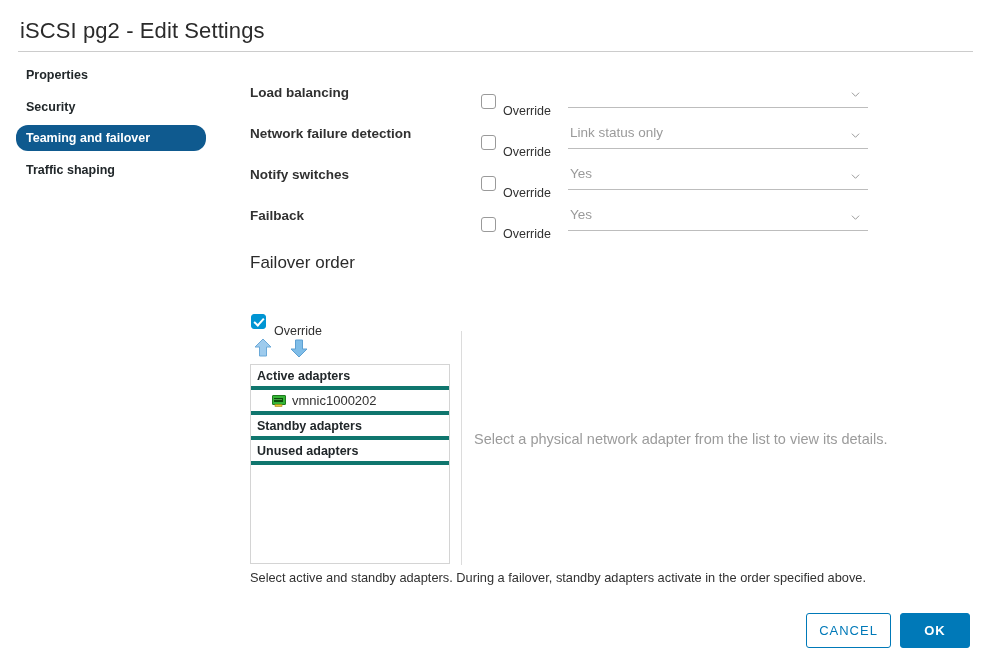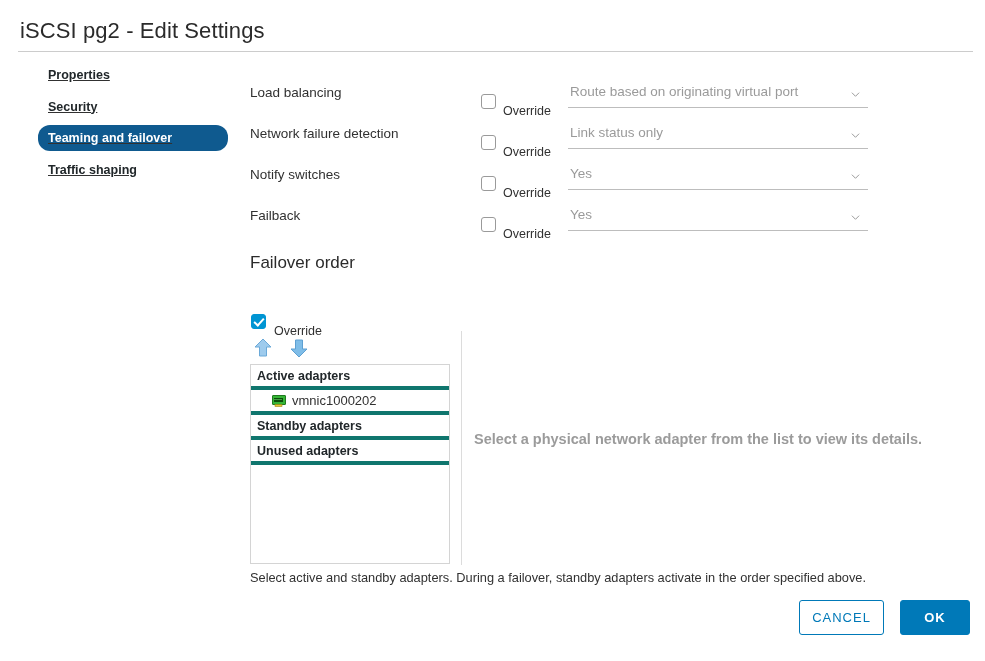--- a/index.html
+++ b/index.html
@@ -32,24 +32,23 @@
     left: 18px;
     top: 51px;
     width: 955px;
     height: 1px;
     background: #cccccc;
   }
 
   
   .sidebar {
     position: absolute;
-    left: 38px;
+    left: 16px;
     top: 62px;
     width: 192px;
-    text-decoration: underline;
   }
   .nav-item {
     display: block;
     font-size: 12.5px;
     font-weight: bold;
     color: #21272a;
     padding: 6px 10px;
     border-radius: 12px;
     margin-bottom: 5.5px;
     line-height: 14px;
@@ -74,20 +73,21 @@
     position: relative;
     height: 41px;
   }
   .form-label {
     position: absolute;
     left: 0;
     top: 3px;
     font-size: 13.5px;
     color: #313131;
     white-space: nowrap;
+    font-weight: bold;
   }
   .ovr-wrap {
     position: absolute;
     left: 231px;
     top: 2px;
     display: flex;
     align-items: center;
     gap: 7px;
   }
   .cb {
@@ -223,41 +223,41 @@
     height: 234px;
     background: #dcdcdc;
   }
 
   .detail-placeholder {
     position: absolute;
     left: 474px;
     top: 427px;
     width: 460px;
     font-size: 14.5px;
-    font-weight: bold;
+    font-weight: normal;
     color: #9b9b9b;
     line-height: 24px;
   }
 
   .hint-text {
     position: absolute;
     left: 250px;
     top: 570px;
     font-size: 12.8px;
     color: #313131;
     white-space: nowrap;
   }
 
   
   .footer {
     position: absolute;
     right: 15px;
-    top: 600px;
-    display: flex;
-    gap: 16px;
+    top: 613px;
+    display: flex;
+    gap: 9px;
   }
   .btn {
     font-family: "Liberation Sans", sans-serif;
     font-size: 13px;
     letter-spacing: 1px;
     border-radius: 3px;
     cursor: pointer;
     box-sizing: border-box;
     display: flex;
     align-items: center;
@@ -295,21 +295,20 @@
 
 <div class="form-area">
 
   <div class="form-row">
     <div class="form-label">Load balancing</div>
     <div class="ovr-wrap">
       <div class="cb"></div>
       <div class="ovr-label">Override</div>
     </div>
     <div class="select-wrap">
-      <div class="select-val">Route based on originating virtual port</div>
       <span class="chev">
         <svg viewBox="0 0 10 10">
             <path d="M1 3 L5 7 L9 3" fill="none" stroke="#9a9a9a" stroke-width="1.1"></path>
           </svg>
       </span>
     </div>
   </div>
 
   <div class="form-row">
     <div class="form-label">Network failure detection</div>

